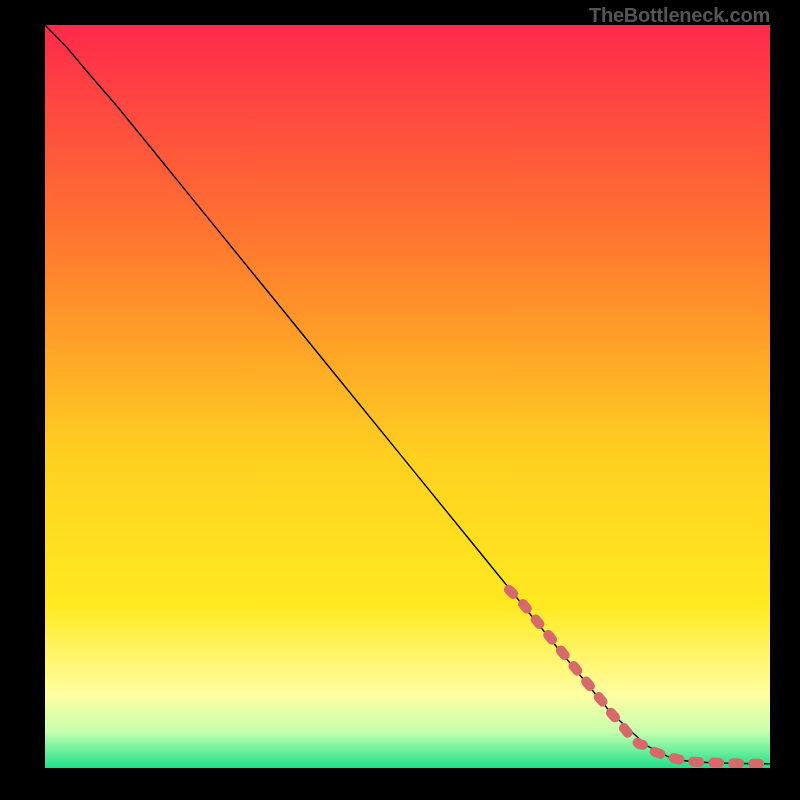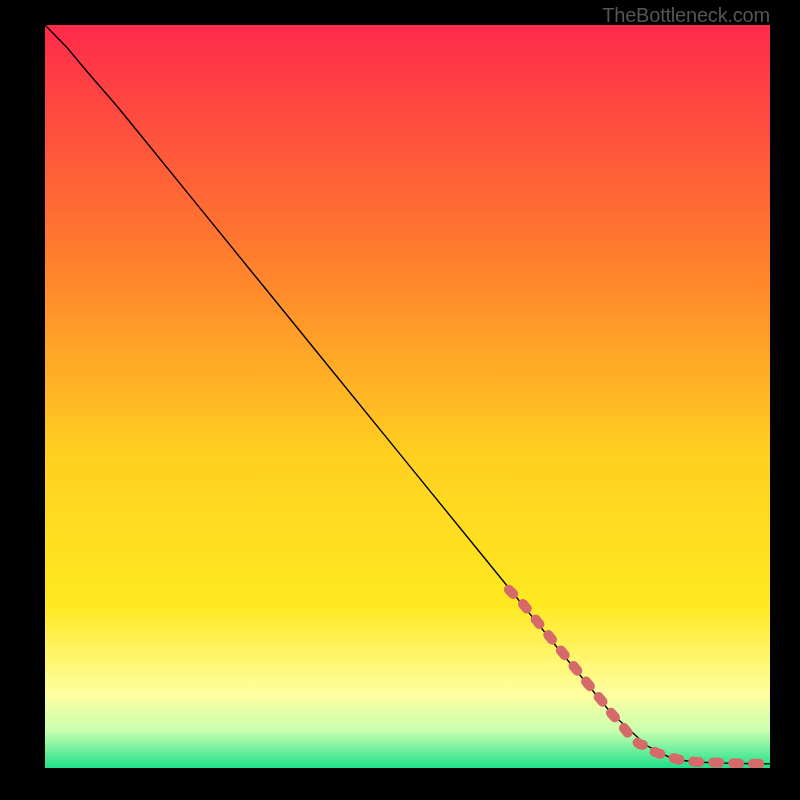--- a/index.html
+++ b/index.html
@@ -9,20 +9,21 @@
     height: 800px;
     background: #000;
     overflow: hidden;
     font-family: Arial, Helvetica, sans-serif;
   }
   .outer {
     position: relative;
     width: 800px;
     height: 764px;
     background: #000;
+    font-weight: bold;
   }
   .plot {
     position: absolute;
     left: 45px;
     top: 25px;
     width: 725px;
     height: 743px;
     overflow: hidden;
   }
   .attribution {

